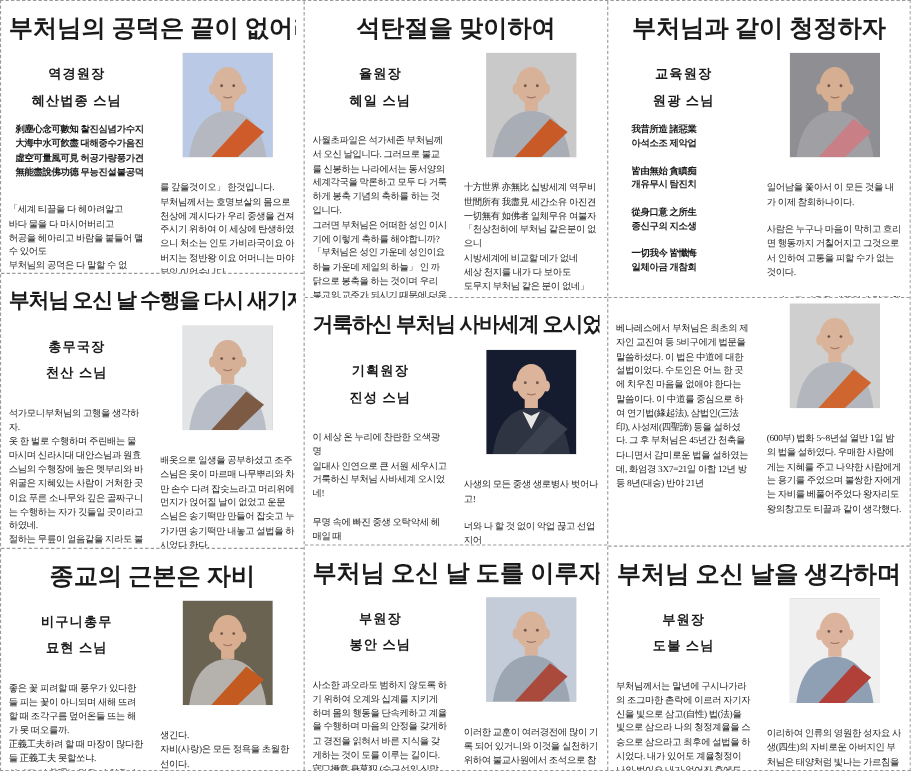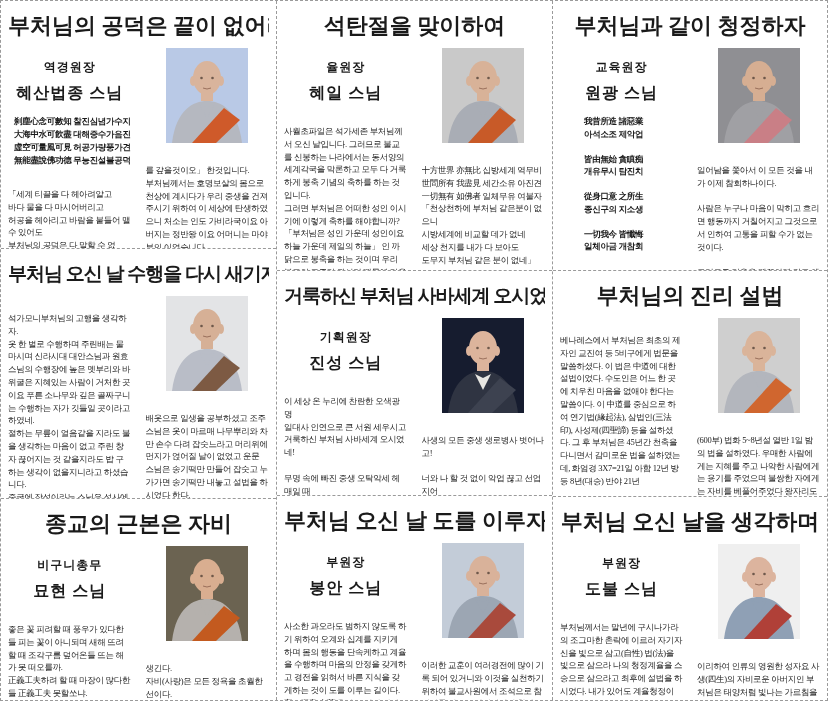--- a/index.html
+++ b/index.html
@@ -24,26 +24,26 @@
   .ttl{
     margin:11px 2px 4px 2px;text-align:center;
     font-size:22px;line-height:27px;font-weight:600;
     letter-spacing:0px;white-space:nowrap;overflow:hidden;
   }
   .ttl.tight{font-size:19px;letter-spacing:-1px;}
   .cols{display:flex;gap:14px;padding:0 2px;font-family:Liberation Serif, serif;}
   .col{width:50%;min-width:0;overflow:hidden;}
   .author{text-align:center;margin-top:16px;}
   .author .pos{font-size:12px;font-weight:600;letter-spacing:1px;}
-  .author .nm{font-size:16px;font-weight:600;letter-spacing:1px;margin-top:7px;}
+  .author .nm{font-size:12px;font-weight:600;letter-spacing:1px;margin-top:7px;}
   .verse{
     font-size:8.5px;font-weight:700;line-height:13px;
     white-space:pre-line;margin:11px 0 8px 6px;letter-spacing:-0.3px;
   }
-  .verse.centerish{margin-left:24px;line-height:12.5px;}
+  .verse.centerish{margin-left:14px;line-height:12.5px;}
   .body{
     font-size:8.5px;line-height:12.8px;letter-spacing:-0.3px;
     white-space:pre-line;margin-top:21px;text-align:left;
   }
   .photo{
     width:82px;height:95px;margin:5px auto 4px auto;display:block;
     background:#ccc;overflow:hidden;
   }
   .photo svg{display:block;}
 </style>
@@ -95,20 +95,24 @@
 부처님께서는 호명보살의 몸으로 천상에 계시다가 우리 중생을 건져 주시기 위하여 이 세상에 탄생하였으니 처소는 인도 가비라국이요 아버지는 정반왕 이요 어머니는 마야부인 이었습니다.
 부처님 오신 날을 맞이하여 모두가 행복하시길 발원합니다.</div>
         </div>
       </div>
     </section>
 
     <section class="art" style="height:250px">
       <h1 class="ttl tight">부처님 오신 날 수행을 다시 새기자</h1>
       <div class="cols">
         <div class="col">
+          <div class="author">
+            <div class="pos">총무국장</div>
+            <div class="nm">천산 스님</div>
+          </div>
           <div class="body">석가모니부처님의 고행을 생각하자.
 옷 한 벌로 수행하며 주린배는 물 마시며 신라시대 대안스님과 원효스님의 수행장에 높은 멧부리와 바위굴은 지혜있는 사람이 거처한 곳이요 푸른 소나무와 깊은 골짜구니는 수행하는 자가 깃들일 곳이라고 하였네.
 절하는 무릎이 얼음같을 지라도 불을 생각하는 마음이 없고 주린 창자 끊어지는 것 같을지라도 밥 구하는 생각이 없을지니라고 하셨습니다.
 중국에 장석이라는 스님은 석사에 삼</div>
         </div>
         <div class="col">
           <div class="photo" style="--pbg: #e3e4e6; --probe: #b9bdc7; --psash: #7d5a43; --pskin: #d6b096; --pcollar: #b9bdc7;">
             <svg viewBox="0 0 82 95" width="82" height="95">
               <rect x="0" y="0" width="82" height="95" style="fill:var(--pbg)"></rect>
               <ellipse cx="27" cy="33" rx="3" ry="5" style="fill:var(--pskin)"></ellipse>
@@ -334,21 +338,20 @@
           <div class="body">일어남을 쫓아서 이 모든 것을 내가 이제 참회하나이다.
 
 사람은 누구나 마음이 막히고 흐리면 행동까지 거칠어지고 그것으로서 인하여 고통을 피할 수가 없는 것이다.
 
 그러므로 마음을 깨끗하게 갖고 행실을 삼가며 불의의 죄를 짓지 않는 것이 수도의 비결이라 하겠다.</div>
         </div>
       </div>
     </section>
 
     <section class="art" style="height:226px">
-      <h1 class="ttl">부처님의 진리 설법</h1>
       <div class="cols">
         <div class="col">
           <div class="body">베나레스에서 부처님은 최초의 제자인 교진여 등 5비구에게 법문을 말씀하셨다. 이 법은 中道에 대한 설법이었다. 수도인은 어느 한 곳에 치우친 마음을 없애야 한다는 말씀이다. 이 中道를 중심으로 하여 연기법(緣起法), 삼법인(三法印), 사성제(四聖諦) 등을 설하셨다. 그 후 부처님은 45년간 천축을 다니면서 감미로운 법을 설하였는데, 화엄경 3X7=21일 아함 12년 방등 8년(대승) 반야 21년</div>
         </div>
         <div class="col">
           <div class="photo" style="--pbg: #cfcfcf; --probe: #b3b6bd; --psash: #d0662f; --pskin: #dab49a; --pcollar: #b3b6bd;">
             <svg viewBox="0 0 82 95" width="82" height="95">
               <rect x="0" y="0" width="82" height="95" style="fill:var(--pbg)"></rect>
               <ellipse cx="27" cy="33" rx="3" ry="5" style="fill:var(--pskin)"></ellipse>
               <ellipse cx="55" cy="33" rx="3" ry="5" style="fill:var(--pskin)"></ellipse>

